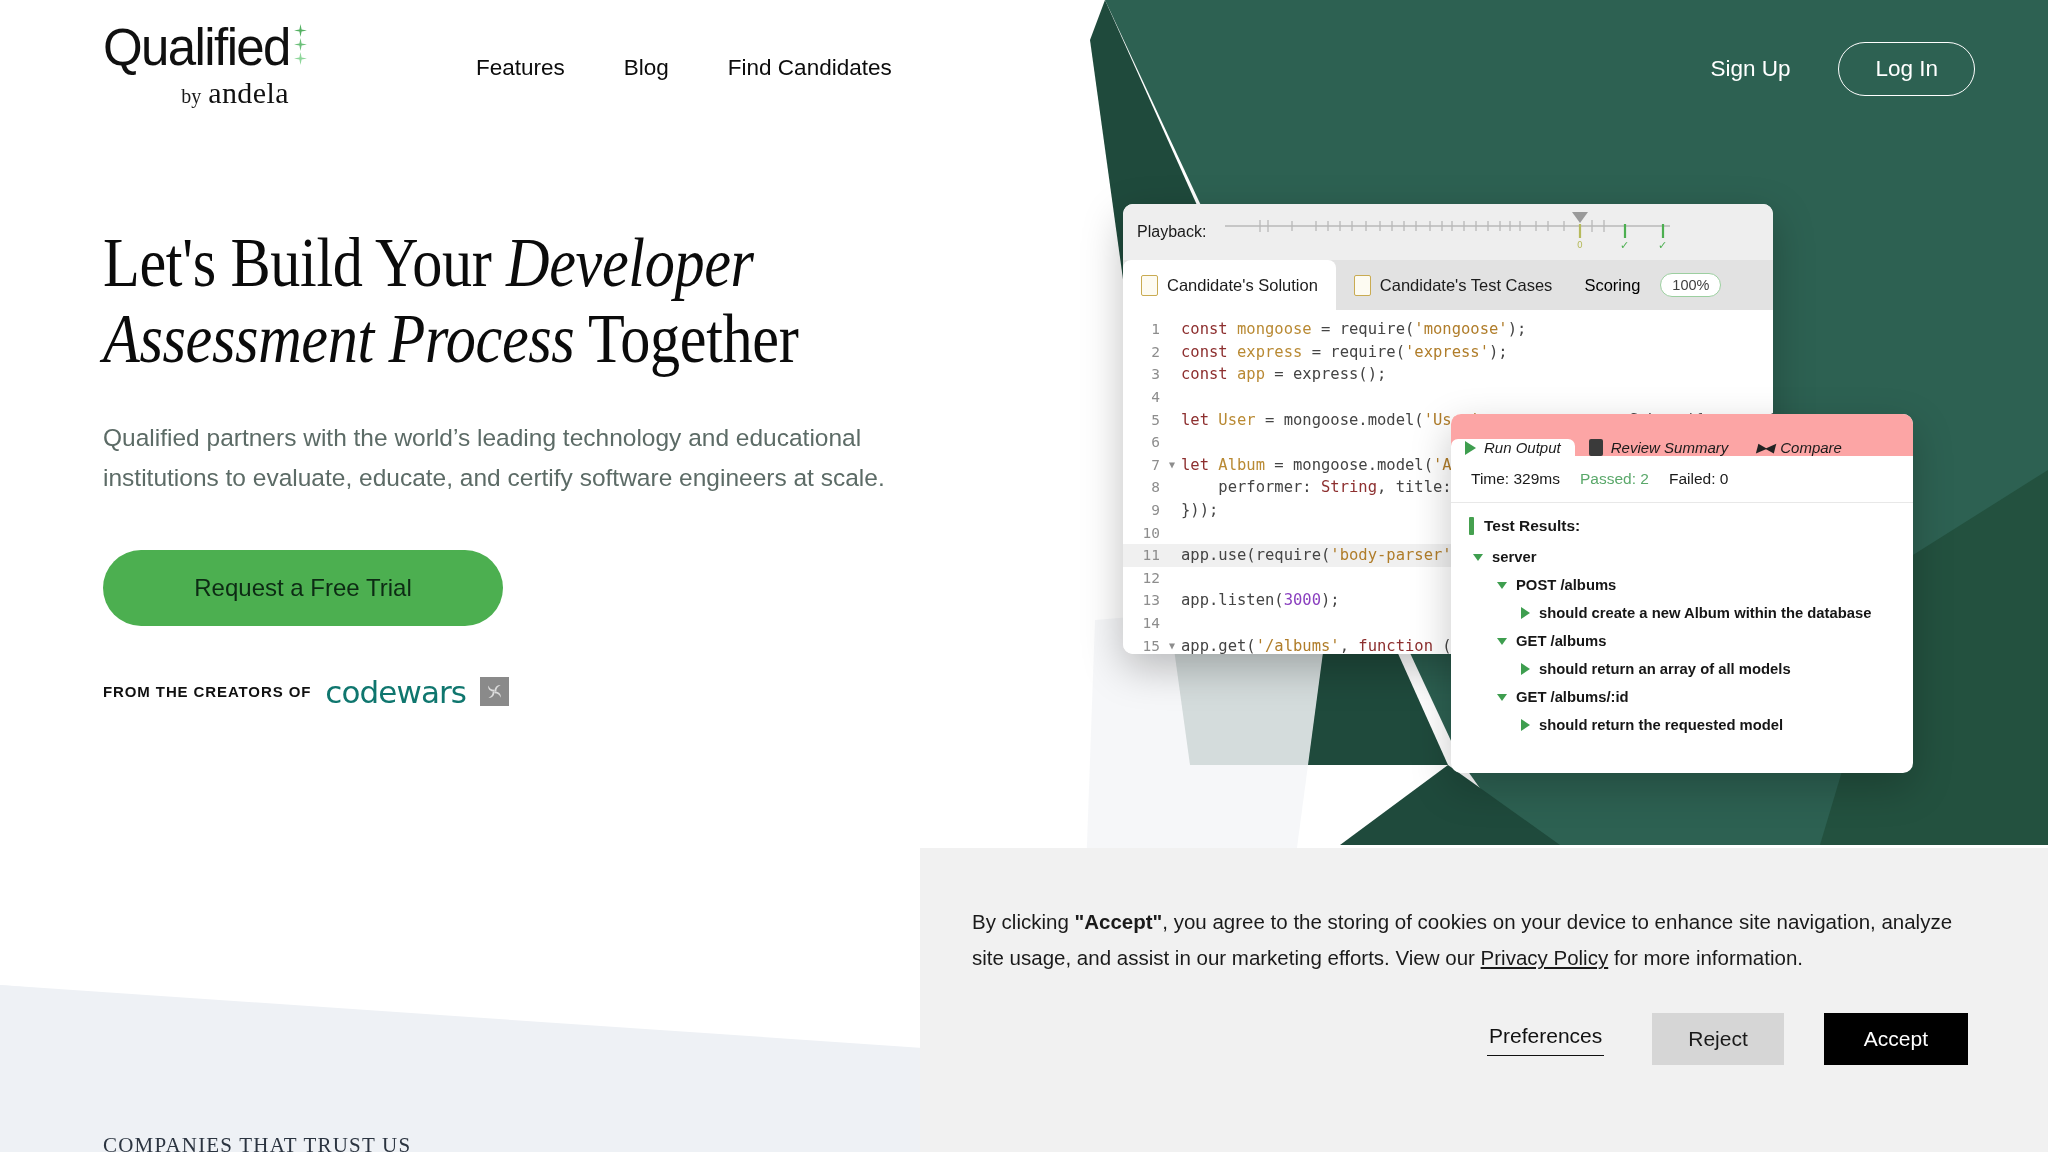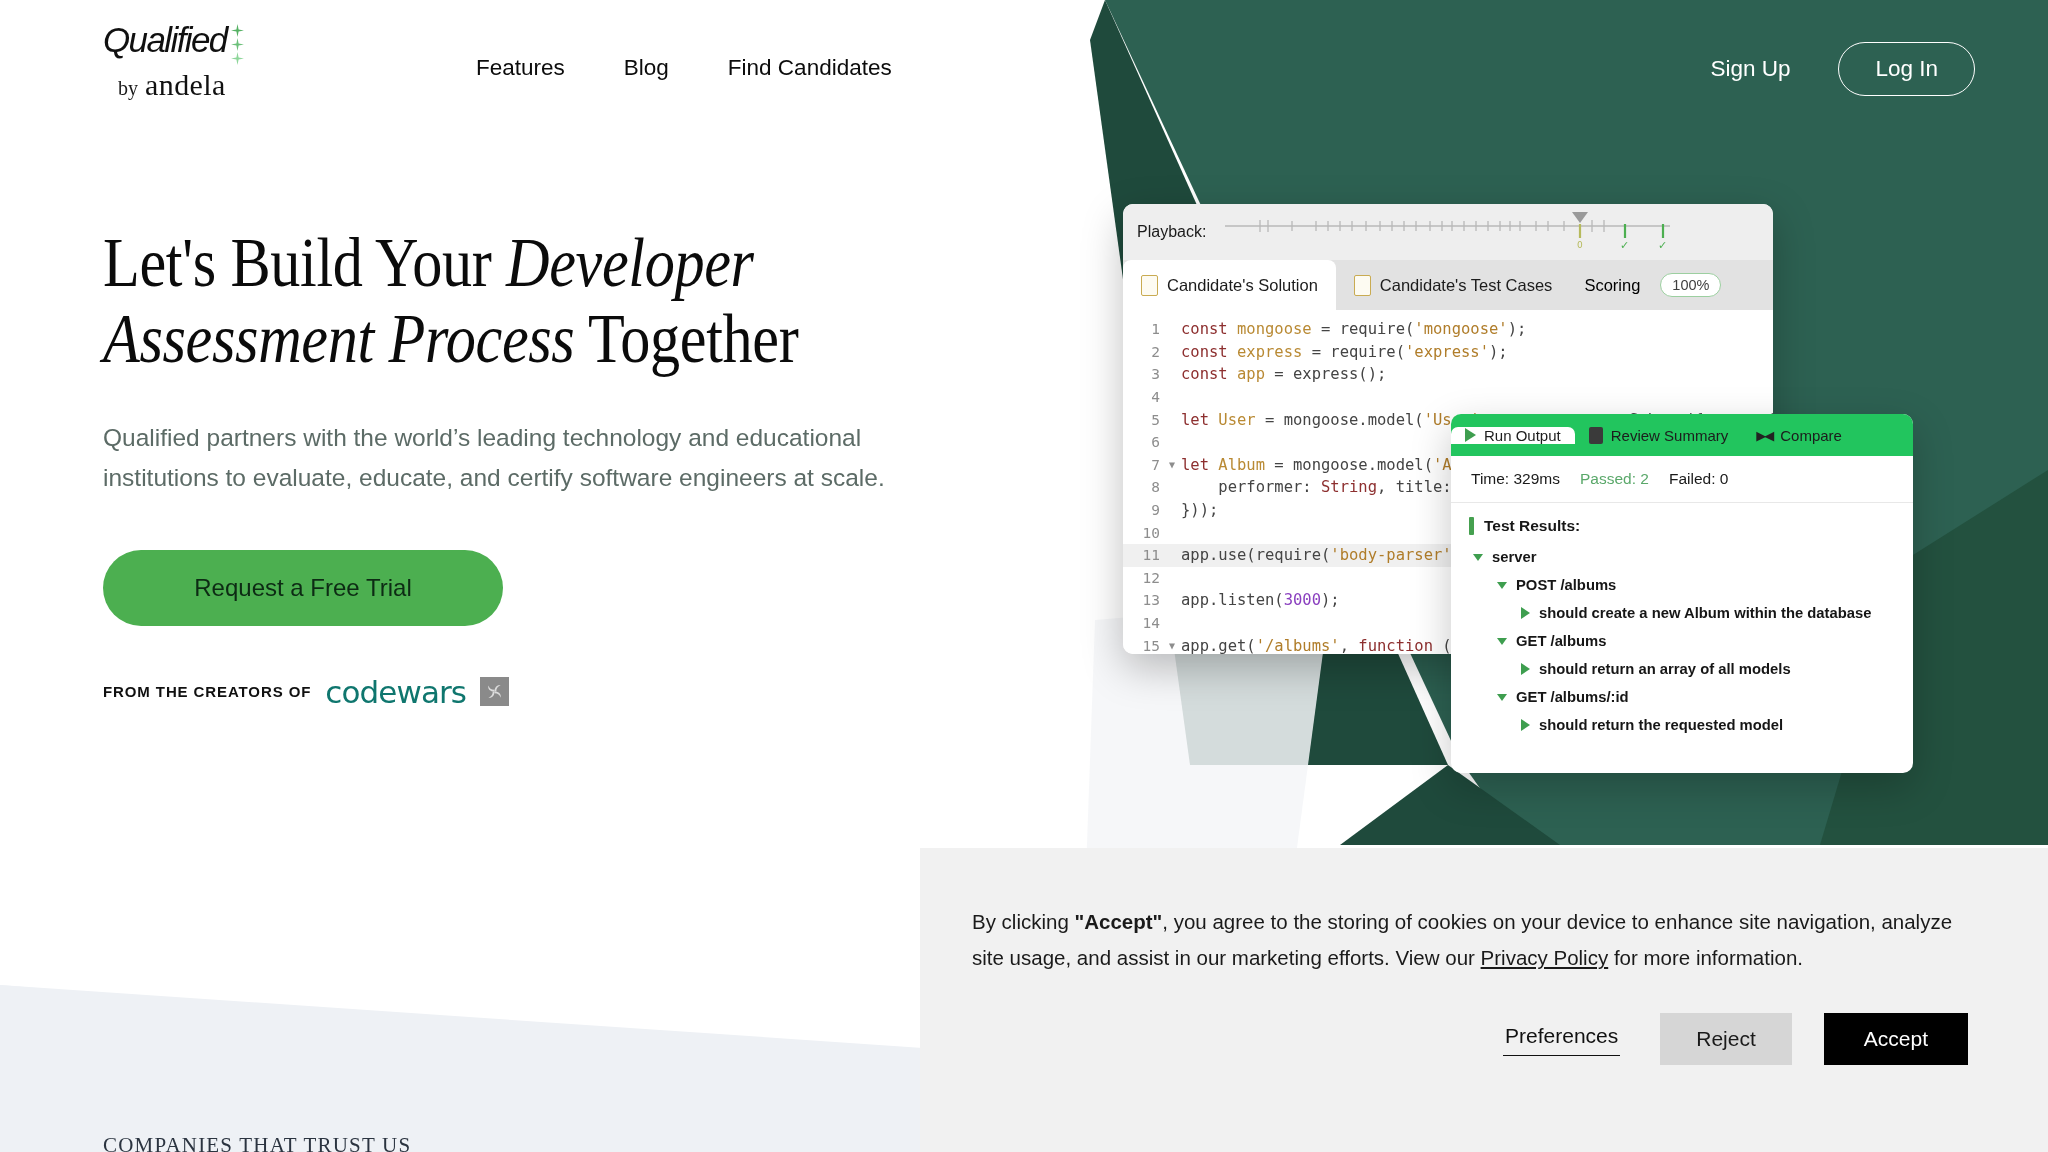--- a/index.html
+++ b/index.html
@@ -19,22 +19,22 @@
     position: absolute; top: 0; left: 0; width: 2048px; height: 150px;
     z-index: 40; display: flex; align-items: center;
   }
   .logo-block {
     position: absolute; left: 103px; top: 22px;
     display: flex; flex-direction: column; align-items: flex-start;
   }
   .logo-row { display: flex; align-items: flex-start; }
   .logo-word {
     font-family: "Liberation Sans", sans-serif;
-    font-size: 35px; font-weight: 400; letter-spacing: -1.6px;
-    color: #101010; line-height: 1; font-style: italic;
+    font-size: 51px; font-weight: 400; letter-spacing: -1.6px;
+    color: #101010; line-height: 1;
   }
   .logo-sparkles {
     display: flex; flex-direction: column; align-items: center;
     margin-left: 4px; margin-top: 2px; gap: 1px;
   }
   .spark { display:block; }
   .logo-sub {
     align-self: flex-end; margin-top: 3px; margin-right: 18px;
     display: flex; align-items: baseline; gap: 7px;
   }
@@ -162,22 +162,23 @@
   .n { color: #8a3fbf; }
   .p { color: #444; }
 
   
   .runpanel {
     position: absolute; left: 1451px; top: 414px; width: 462px; height: 359px;
     background: #ffffff; border-radius: 10px; z-index: 25;
     box-shadow: 0 14px 40px rgba(0,0,0,0.22); overflow: hidden;
   }
   .run-tabs {
-    height: 42px; background: #22c55e; display: flex; align-items: center;
+    height: 42px; background: #fca5a5; display: flex; align-items: flex-end;
     font-size: 15px;
+    font-style: italic;
   }
   .run-tab {
     display: flex; align-items: center; gap: 8px; padding: 0 14px;
     color: #1c1c1c; white-space: nowrap; cursor: pointer;
   }
   .run-tab.active { background: #ffffff; border-radius: 7px 7px 0 0; }
   .play-ico { width: 0; height: 0; border-left: 11px solid #3e9e4f; border-top: 7px solid transparent; border-bottom: 7px solid transparent; }
   .clip-ico { width: 14px; height: 17px; background: #3a3a3a; border-radius: 2px; position: relative; }
   .cmp-ico { font-size: 13px; color: #222; letter-spacing: -2px; }
   .run-stats {
@@ -207,21 +208,21 @@
     background: #f1f1f1; z-index: 60;
     padding: 56px 72px 0 52px;
   }
   .cookie-text {
     font-size: 20.5px; line-height: 1.78; color: #1a1a1a; max-width: 1010px;
   }
   .cookie-text b { font-weight: bold; }
   .privacy-link { color: #1a1a1a; text-decoration: underline; cursor: pointer; }
   .cookie-actions {
     display: flex; align-items: center; justify-content: flex-end;
-    gap: 32px; margin-top: 36px; padding-right: 8px;
+    gap: 40px; margin-top: 36px; padding-right: 8px;
   }
   .pref-btn {
     background: none; border: none; font-size: 21px; color: #111;
     border-bottom: 1.6px solid #111; padding: 2px 2px 7px 2px; cursor: pointer;
     font-family: "Liberation Sans", sans-serif;
   }
   .reject-btn {
     background: #d6d6d6; border: none; color: #1a1a1a; font-size: 21px;
     padding: 14px 36px; cursor: pointer; font-family:"Liberation Sans",sans-serif;margin-left:8px;
   }

